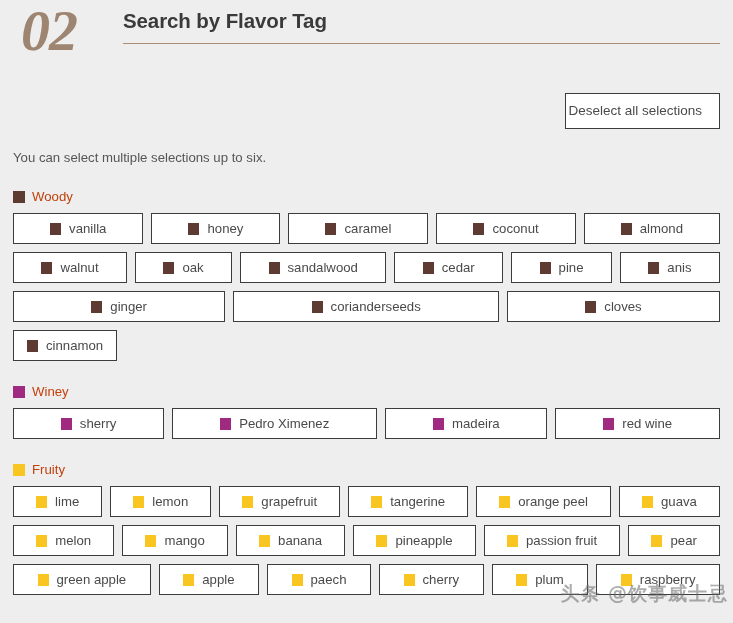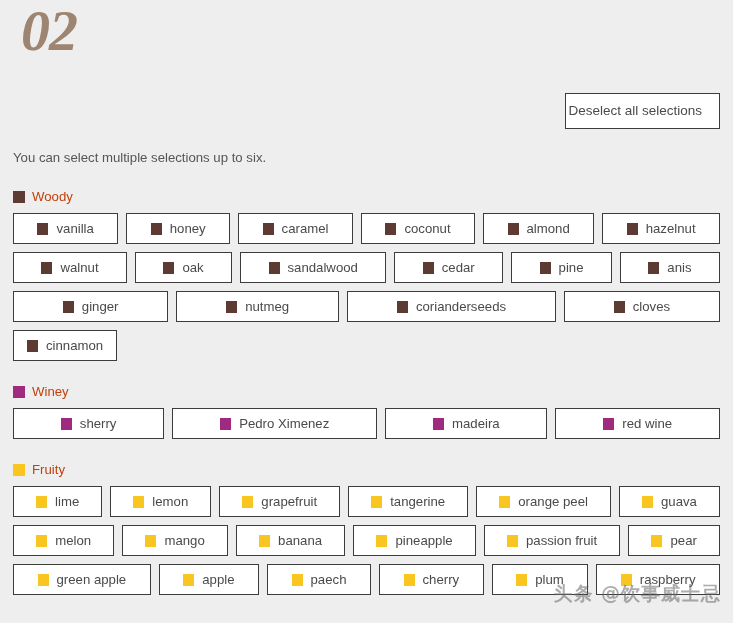--- a/index.html
+++ b/index.html
@@ -135,36 +135,40 @@
   .tag-label {
     font-size: 13.2px;
     color: #4a4a4a;
     line-height: 14px;
     white-space: nowrap;
   }
 
   
   .watermark {
     position: absolute;
-    right: 12px;
+    right: 5px;
     bottom: 16px;
     font-size: 19px;
     font-weight: bold;
     color: rgba(105,105,105,0.55);
     letter-spacing: 1px;
     pointer-events: none;
     white-space: nowrap;
     font-family: "DejaVu Sans", sans-serif;
   }
 </style>
 </head>
 <body>
 
 <div class="header">
   <div class="step-number">02</div>
+  <div class="header-right">
+    <h1 class="page-title">Search by Flavor Tag</h1>
+    <div class="title-rule"></div>
+  </div>
 </div>
 
 <div class="deselect-row">
   <button class="deselect-button">Deselect all selections</button>
 </div>
 
 <div class="helper-text">You can select multiple selections up to six.</div>
 
 <div id="categories-container">
     <div class="category">
@@ -186,24 +190,20 @@
           <span class="tag-label">caramel</span>
         </div>
         <div class="tag">
           <span class="tag-swatch" style="background: rgb(93, 58, 50);"></span>
           <span class="tag-label">coconut</span>
         </div>
         <div class="tag">
           <span class="tag-swatch" style="background: rgb(93, 58, 50);"></span>
           <span class="tag-label">almond</span>
         </div>
-        <div class="tag">
-          <span class="tag-swatch" style="background: rgb(93, 58, 50);"></span>
-          <span class="tag-label">hazelnut</span>
-        </div>
       </div>
       <div class="tag-row spread">
         <div class="tag">
           <span class="tag-swatch" style="background: rgb(93, 58, 50);"></span>
           <span class="tag-label">walnut</span>
         </div>
         <div class="tag">
           <span class="tag-swatch" style="background: rgb(93, 58, 50);"></span>
           <span class="tag-label">oak</span>
         </div>
@@ -221,24 +221,20 @@
         </div>
         <div class="tag">
           <span class="tag-swatch" style="background: rgb(93, 58, 50);"></span>
           <span class="tag-label">anis</span>
         </div>
       </div>
       <div class="tag-row spread">
         <div class="tag">
           <span class="tag-swatch" style="background: rgb(93, 58, 50);"></span>
           <span class="tag-label">ginger</span>
-        </div>
-        <div class="tag">
-          <span class="tag-swatch" style="background: rgb(93, 58, 50);"></span>
-          <span class="tag-label">nutmeg</span>
         </div>
         <div class="tag">
           <span class="tag-swatch" style="background: rgb(93, 58, 50);"></span>
           <span class="tag-label">corianderseeds</span>
         </div>
         <div class="tag">
           <span class="tag-swatch" style="background: rgb(93, 58, 50);"></span>
           <span class="tag-label">cloves</span>
         </div>
       </div>

